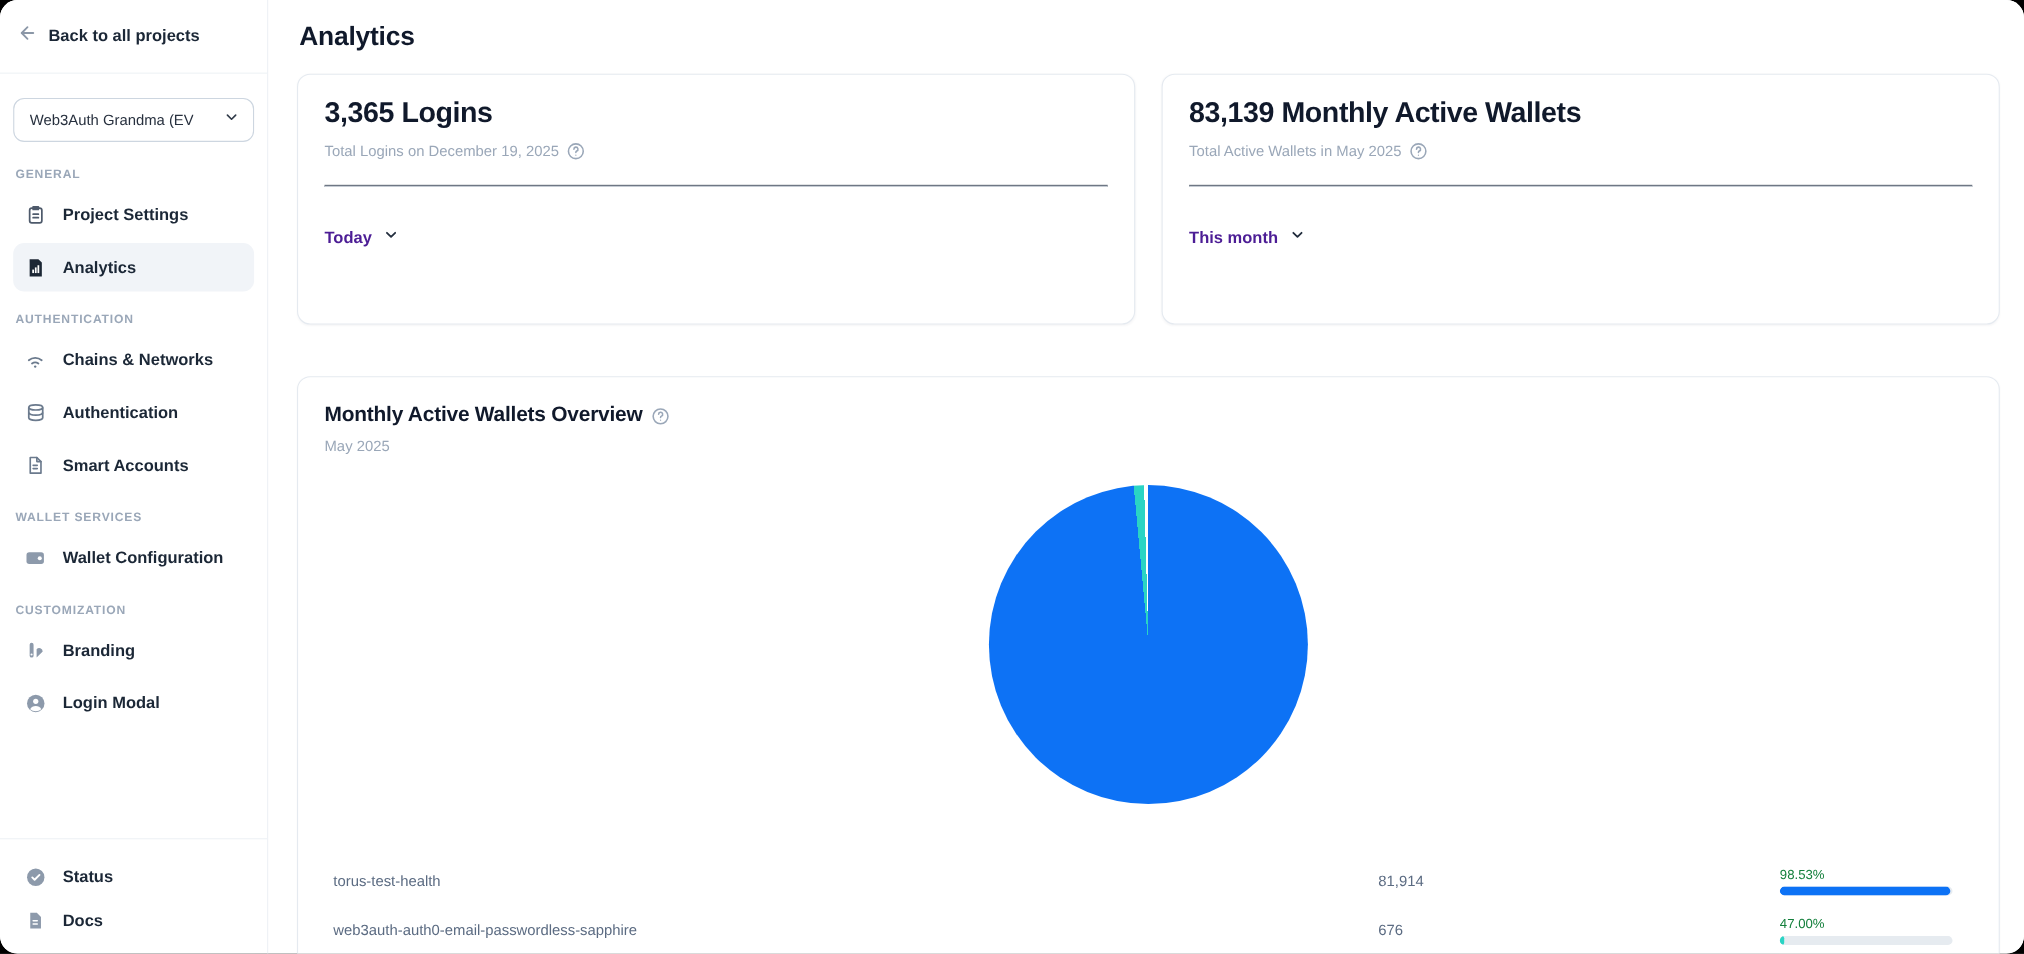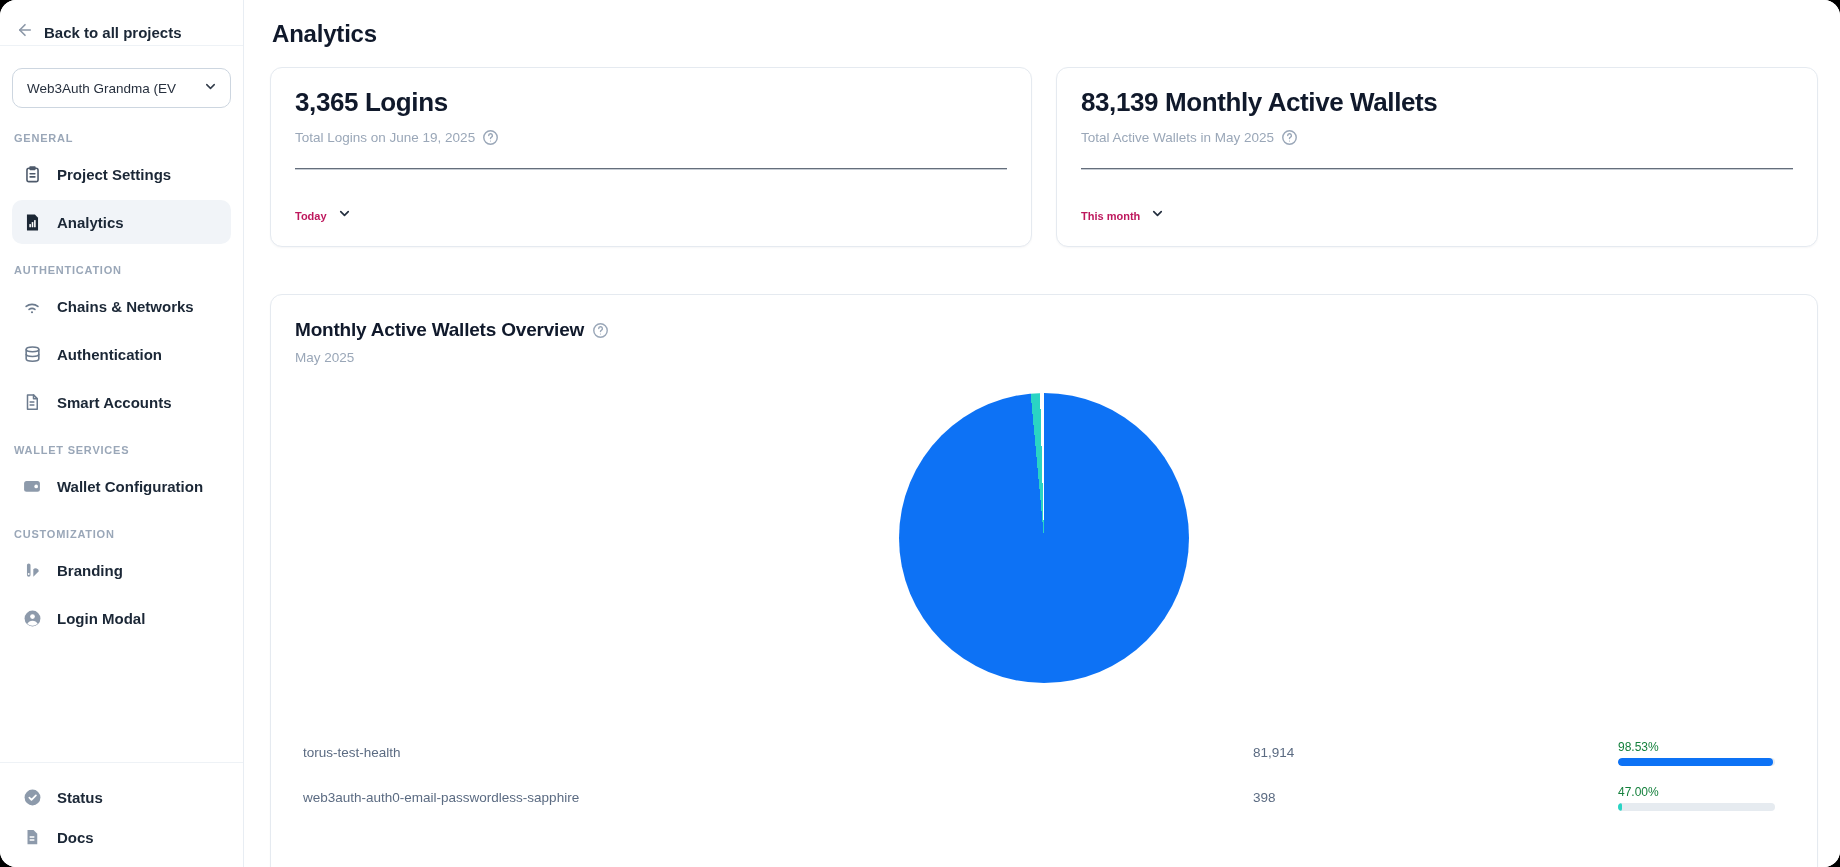--- a/index.html
+++ b/index.html
@@ -2,47 +2,47 @@
 <html><head>
 <meta charset="utf-8">
 <style>
   html,body{margin:0;padding:0;background:#000;}
   body{width:1840px;height:867px;overflow:hidden;font-family:"Liberation Sans",sans-serif;}
   *{box-sizing:border-box;}
   .app{width:1840px;height:867px;background:#fff;border-radius:16px;overflow:hidden;display:flex;}
 
   
   .sidebar{width:244px;min-width:244px;height:100%;border-right:1px solid #e8edf3;display:flex;flex-direction:column;background:#fff;}
-  .back-row{display:flex;align-items:center;gap:10px;padding:21px 16px 2px 16px;border-bottom:1px solid #eef2f6;cursor:pointer;}
+  .back-row{display:flex;align-items:center;gap:10px;padding:21px 16px 22px 16px;border-bottom:1px solid #eef2f6;cursor:pointer;}
   .back-row .txt{font-size:15px;font-weight:700;color:#1b2736;}
   .back-row svg{color:#8b97a7;}
   .proj-select{margin:22px 12px 4px 12px;height:40px;border:1px solid #cdd6e0;border-radius:10px;display:flex;align-items:center;justify-content:space-between;padding:0 12px 0 14px;background:#fff;cursor:pointer;}
   .proj-select .txt{font-size:13.5px;font-weight:400;color:#27303e;white-space:nowrap;overflow:hidden;}
   .proj-select svg{color:#323c4a;flex:none;}
   .sec-label{margin:20px 14px 4px 14px;font-size:11px;font-weight:700;color:#9aa7b8;letter-spacing:.07em;}
   .nav-item{margin:4px 12px 0 12px;height:44px;border-radius:10px;display:flex;align-items:center;gap:15px;padding:0 10px;cursor:pointer;}
   .nav-item .lbl{font-size:15px;font-weight:700;color:#1b2736;}
   .nav-item .ic{width:20px;height:20px;display:flex;align-items:center;justify-content:center;color:#6b7a8d;}
   .nav-item.active{background:#f1f4f8;}
   .nav-item.active .ic{color:#1c2735;}
   .side-spacer{flex:1;}
   .side-footer{border-top:1px solid #eef2f6;padding:14px 12px 10px 12px;}
   .side-footer .nav-item{margin:0;height:40px;}
 
   
   .main{flex:1;height:100%;background:#fff;padding:16px 22px 0 26px;overflow:hidden;}
   .page-title{font-size:24px;font-weight:800;color:#10192b;letter-spacing:-.2px;margin:4px 0 0 2px;}
 
   .cards-row{display:grid;grid-template-columns:1fr 1fr;gap:24px;margin-top:19px;}
-  .stat-card{border:1px solid #e5eaf0;border-radius:12px;background:#fff;height:180px;padding:19px 24px;box-shadow:0 1px 2px rgba(16,25,43,.04);}
+  .stat-card{border:1px solid #e5eaf0;border-radius:12px;background:#fff;height:228px;padding:19px 24px;box-shadow:0 1px 2px rgba(16,25,43,.04);}
   .stat-title{font-size:26px;font-weight:800;color:#10192b;letter-spacing:-.4px;}
   .stat-sub{margin-top:11px;font-size:13.5px;color:#9aa7b8;display:flex;align-items:center;gap:7px;}
   .stat-axis{margin-top:22px;height:2px;background:#656e7b;border-bottom:1px solid #c6ccd4;}
   .range-row{margin-top:36px;display:inline-flex;align-items:center;gap:10px;cursor:pointer;}
-  .range-row .txt{font-size:11px;font-weight:700;color:#be185d;}
+  .range-row .txt{font-size:15px;font-weight:700;color:#4c1d95;}
   .range-row svg{color:#232e3e;}
 
   .chart-card{margin-top:47px;border:1px solid #e5eaf0;border-radius:12px;background:#fff;height:700px;box-shadow:0 1px 2px rgba(16,25,43,.04);overflow:hidden;}
   .chart-head{padding:24px 24px 0 24px;}
   .chart-title-row{display:flex;align-items:center;gap:8px;}
   .chart-title{font-size:19px;font-weight:800;color:#10192b;letter-spacing:-.2px;}
   .chart-sub{margin-top:9px;font-size:13.5px;color:#9aa7b8;}
   .pie{width:290px;height:290px;border-radius:50%;margin:28px auto 0 auto;}
 
   .tbl{margin-top:47px;width:100%;}
@@ -207,21 +207,21 @@
 
   <main class="main">
 
     <h1 class="page-title">Analytics</h1>
 
     <div class="cards-row">
 
       <section class="stat-card">
         <div class="stat-title">3,365 Logins</div>
         <div class="stat-sub">
-          <span>Total Logins on June 19, 2025</span>
+          <span>Total Logins on December 19, 2025</span>
           <span class="q-icon">
             <svg width="17" height="17" viewBox="0 0 24 24" fill="none" stroke="currentColor" stroke-width="2">
                 <circle cx="12" cy="12" r="9.5"></circle>
                 <path d="M9.5 9.3a2.6 2.6 0 1 1 3.6 2.4c-.8.35-1.1.9-1.1 1.8" stroke-linecap="round"></path>
                 <circle cx="12" cy="17" r="0.8" fill="currentColor" stroke="none"></circle>
               </svg>
           </span>
         </div>
         <div class="stat-axis"></div>
         <div class="range-row">
@@ -283,21 +283,21 @@
           <div class="c3">
             <div class="pct-label">98.53%</div>
             <div class="pct-track">
                 <div class="pct-fill" style="width: 98.53%; min-width: 4px; background: rgb(13, 114, 245);"></div>
               </div>
           </div>
         </div>
 
         <div class="tbl-row">
           <div class="c1">web3auth-auth0-email-passwordless-sapphire</div>
-          <div class="c2">398</div>
+          <div class="c2">676</div>
           <div class="c3">
             <div class="pct-label">47.00%</div>
             <div class="pct-track">
                 <div class="pct-fill" style="width: 1.04%; min-width: 4px; background: rgb(42, 212, 196);"></div>
               </div>
           </div>
         </div>
 
         <div class="tbl-row">
           

